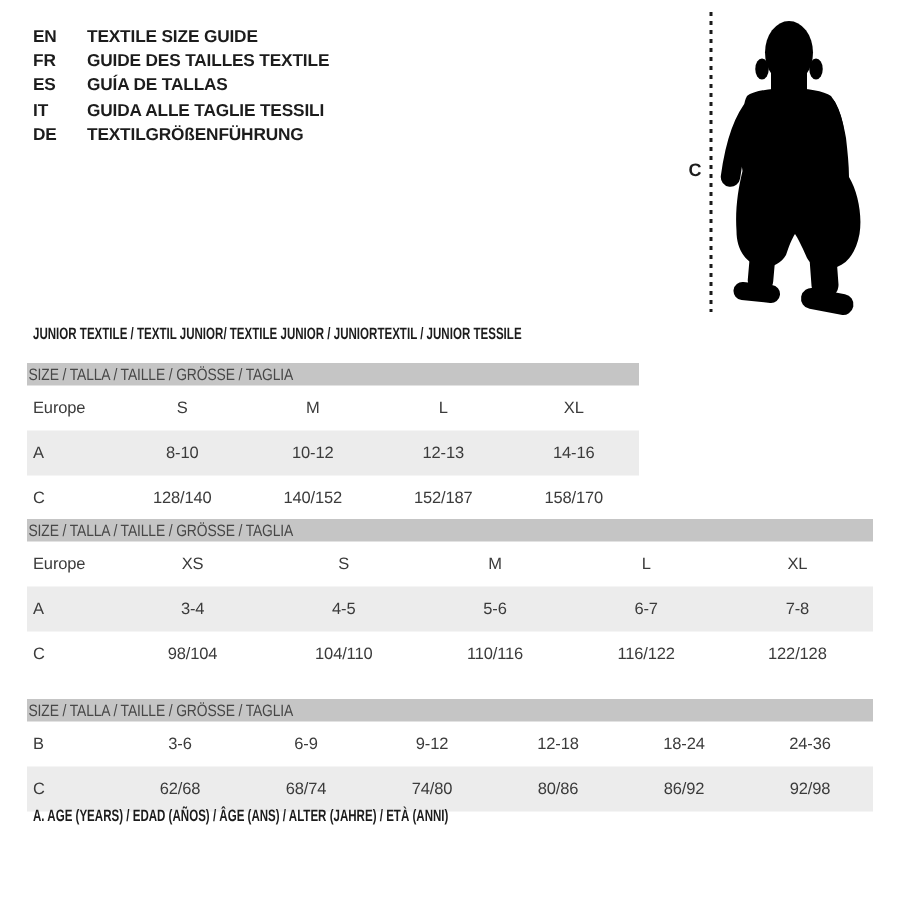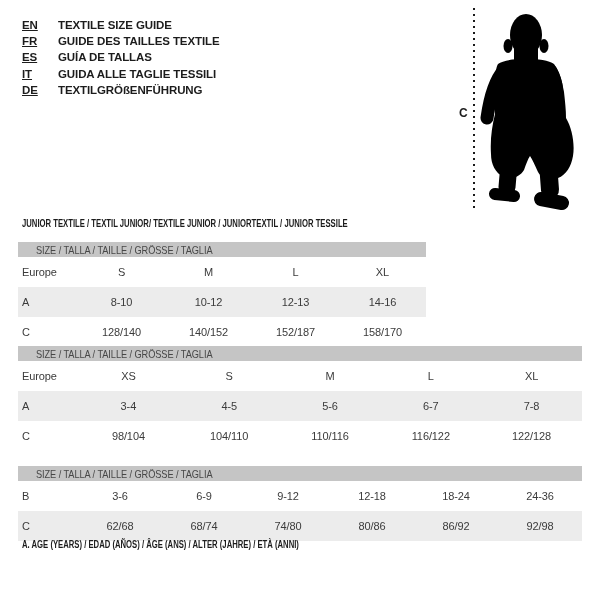--- a/index.html
+++ b/index.html
@@ -9,34 +9,34 @@
   }
   .abs{position:absolute;}
 
   
   .cond{display:inline-block;transform:scaleX(0.70);transform-origin:0 50%;white-space:nowrap;}
   .cond-bar{display:inline-block;transform:scaleX(0.84);transform-origin:0 50%;white-space:nowrap;}
 
   
   .langs{top:17px;left:22px;font-size:11.5px;font-weight:700;letter-spacing:-0.1px;}
   .lang-row{display:flex;line-height:16.2px;}
-  .lang-code{width:36px;text-decoration:underline;}
+  .lang-code{width:36px;}
 
   
   .dotline{left:473px;top:8px;width:2px;height:200px;
     background:repeating-linear-gradient(to bottom,#1a1a1a 0 2.5px,transparent 2.5px 6px);}
   .fig-label{left:459px;top:106px;font-size:12px;font-weight:700;}
 
   
   .sec-heading{left:22px;font-size:11px;font-weight:700;line-height:14px;white-space:nowrap;}
   .subsc{font-size:8px;vertical-align:-2px;}
 
   
   .tbl{position:absolute;left:18px;font-size:11px;color:#3b3b3b;letter-spacing:-0.1px;}
-  .bar{height:15px;background:#c5c5c5;color:#474747;display:flex;align-items:center;padding-left:18px;}
+  .bar{height:15px;background:#c5c5c5;color:#474747;display:flex;align-items:center;padding-left:1px;}
   .trow{display:flex;height:30px;align-items:center;}
   .trow.shaded{background:#ececec;}
   .lbl{width:60px;padding-left:4px;box-sizing:border-box;}
   .val{flex:1;text-align:center;}
 
   
   .legend{top:537px;left:22px;font-size:11px;font-weight:700;}
   .legend-line{line-height:15.7px;white-space:nowrap;}
 
   svg{display:block;}

